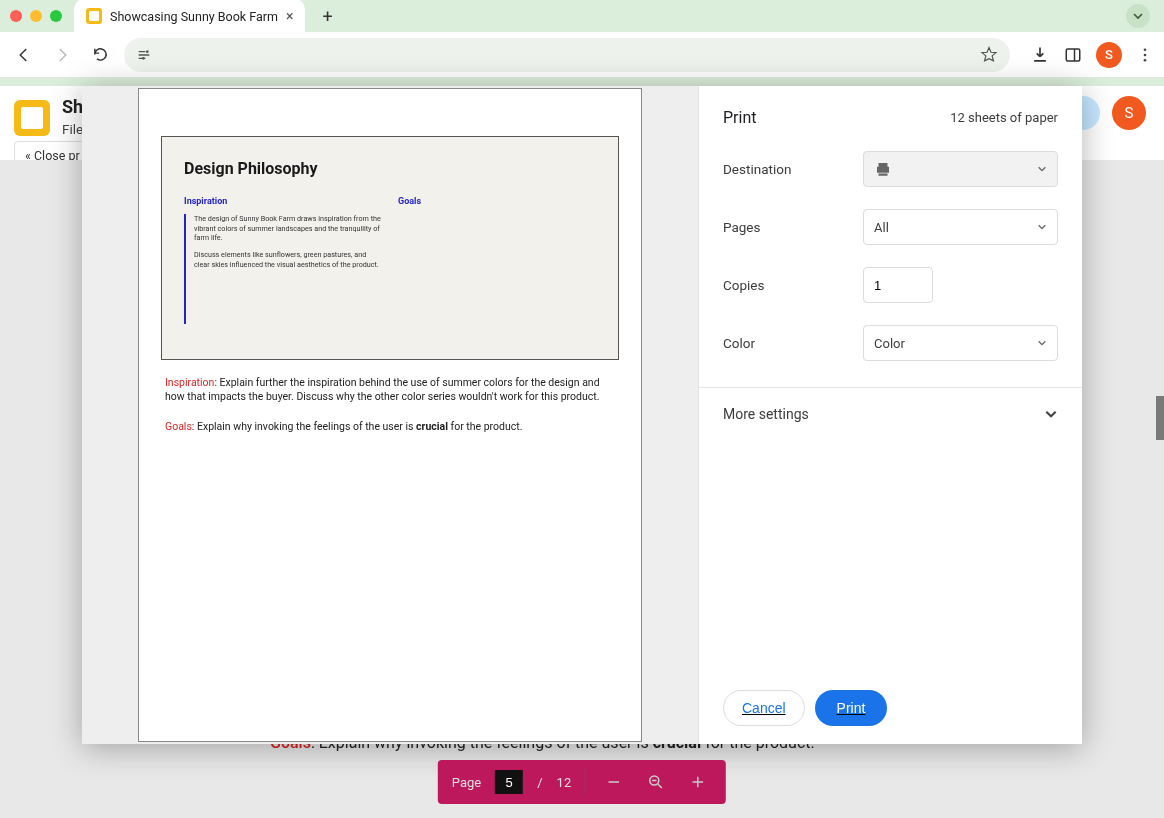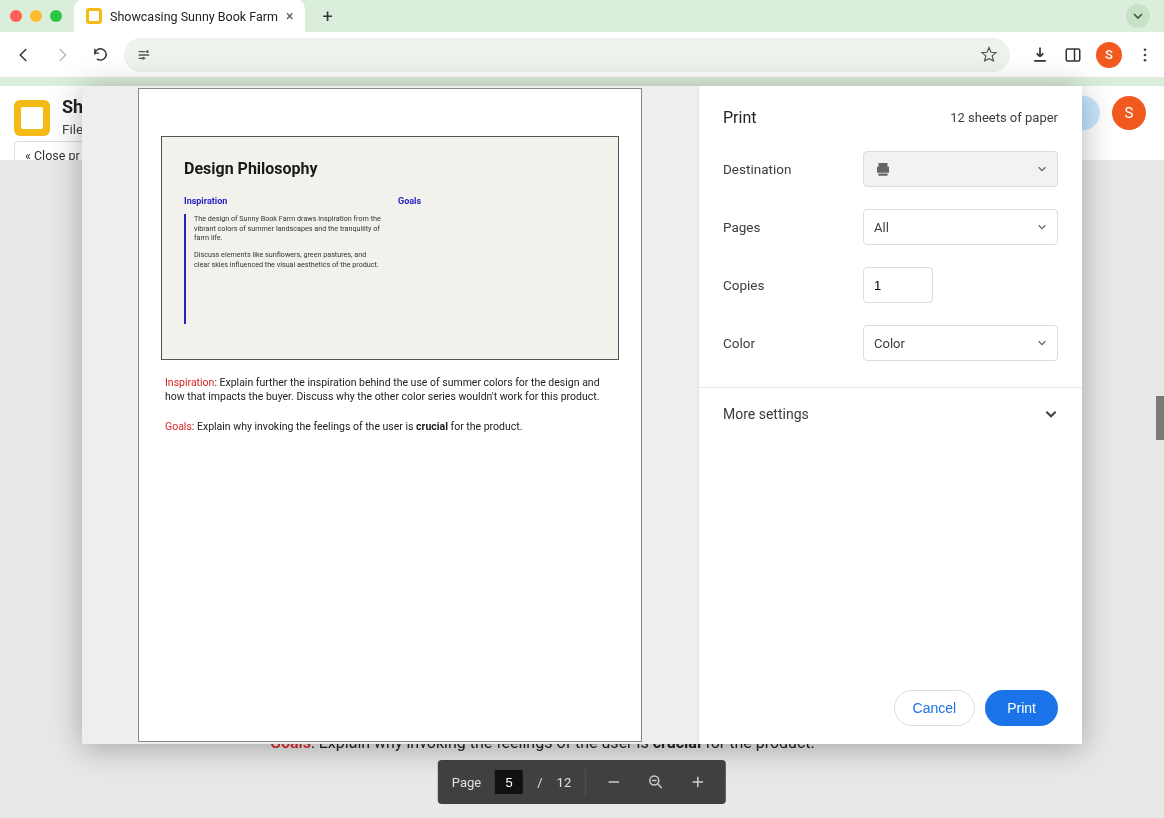--- a/index.html
+++ b/index.html
@@ -64,26 +64,26 @@
 .sp-title { font-size:16px; color:#202124; }
 .sp-sheets { font-size:13px; color:#3c3c3c; }
 .sp-row { display:flex; align-items:center; margin-bottom:22px; }
 .sp-label { width:140px; font-size:13.5px; color:#3c3c3c; }
 .sp-control { flex:1; }
 .sp-select { width:100%; height:36px; border:1px solid #dadce0; border-radius:4px; background:#f2f2f2; display:flex; align-items:center; padding:0 10px; font-size:13px; color:#3c3c3c; justify-content:space-between; }
 .sp-select.light { background:#fff; }
 .sp-input { width:70px; height:36px; border:1px solid #dadce0; border-radius:4px; padding:0 10px; font-size:13px; }
 .sp-divider { height:1px; background:#e4e4e4; margin:4px -24px 18px -24px; }
 .sp-more { display:flex; align-items:center; justify-content:space-between; font-size:14px; color:#3c3c3c; cursor:pointer; }
-.sp-footer { margin-top:auto; display:flex; justify-content:flex-end; gap:10px; }
+.sp-footer { margin-top:auto; display:flex; gap:10px;text-decoration:underline; }
 .btn-cancel { height:36px; padding:0 18px; border:1px solid #dadce0; border-radius:18px; background:#fff; color:#1a73e8; font-size:14px; cursor:pointer; }
 .btn-print { height:36px; padding:0 22px; border:none; border-radius:18px; background:#1a73e8; color:#fff; font-size:14px; cursor:pointer; }
 
 
-.page-toolbar { position:absolute; bottom:14px; left:50%; transform:translateX(-50%); height:44px; background:#404040; border-radius:4px; display:flex; align-items:center; padding:0 14px; gap:14px; color:#e0e0e0; font-size:13px; }
+.page-toolbar { position:absolute; bottom:14px; left:50%; transform:translateX(-50%); height:44px; background:#be185d; border-radius:4px; display:flex; align-items:center; padding:0 14px; gap:14px; color:#e0e0e0; font-size:13px; }
 .page-toolbar .pagelabel { color:#e0e0e0; }
 .page-toolbar input { width:28px; height:24px; background:#111; border:none; color:#fff; text-align:center; font-size:13px; }
 .page-toolbar .sep { width:1px; height:26px; background:#555; }
 .page-toolbar .tbtn { width:28px; height:28px; display:flex; align-items:center; justify-content:center; cursor:pointer; }
 
 
 .side-scroll { position:absolute; right:0; top:396px; width:8px; height:44px; background:#7a7a7a; }
 
 svg { display:block; }
 </style>

